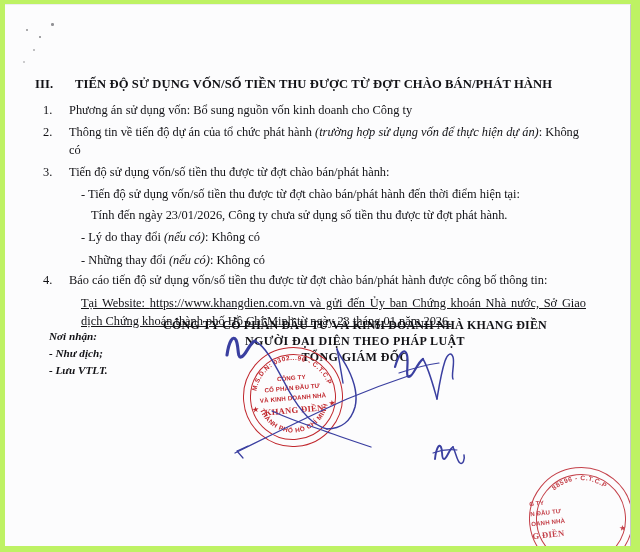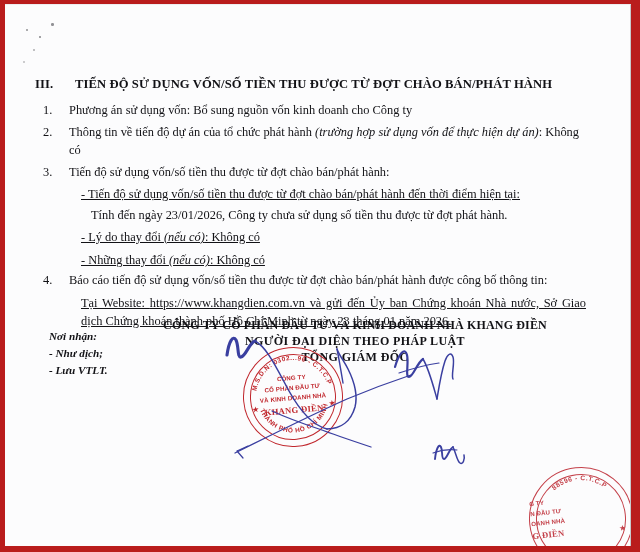--- a/index.html
+++ b/index.html
@@ -13,21 +13,21 @@
     height: 552px;
     overflow: hidden;
     font-family: "Liberation Serif", "DejaVu Serif", serif;
   }
 
   
   .scan-frame {
     position: relative;
     width: 640px;
     height: 552px;
-    background: #b91c1c;
+    background: #bef264;
     box-sizing: border-box;
     padding: 4px 9px 6px 5px;
   }
   .page {
     position: relative;
     width: 100%;
     height: 100%;
     background: #fcfcfd;
     box-sizing: border-box;
     overflow: hidden;
@@ -78,21 +78,20 @@
     box-sizing: border-box;
   }
   .item .txt { flex: 1; }
 
   .b { font-weight: normal; }
   .i { font-style: italic; }
 
   .sub {
     padding-left: 52px;
     margin-bottom: 2px;
-    text-decoration: underline;
   }
   .sub-cont {
     padding-left: 62px;
     margin-bottom: 4px;
   }
   .p-just {
     padding-left: 52px;
     text-align: justify;
     text-decoration: underline;
   }

